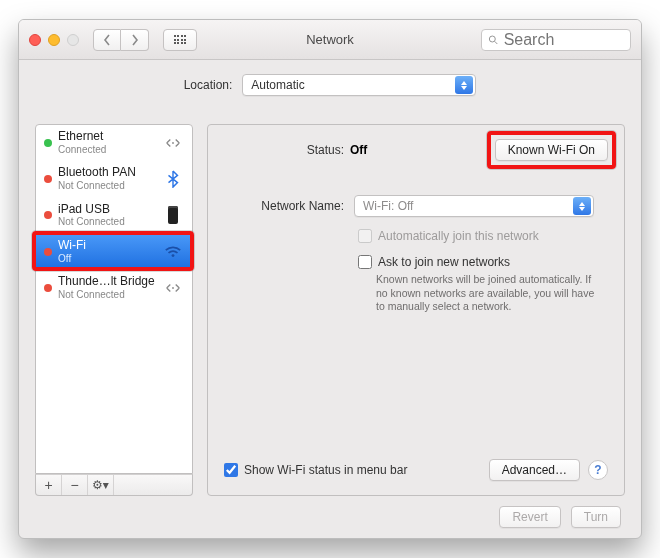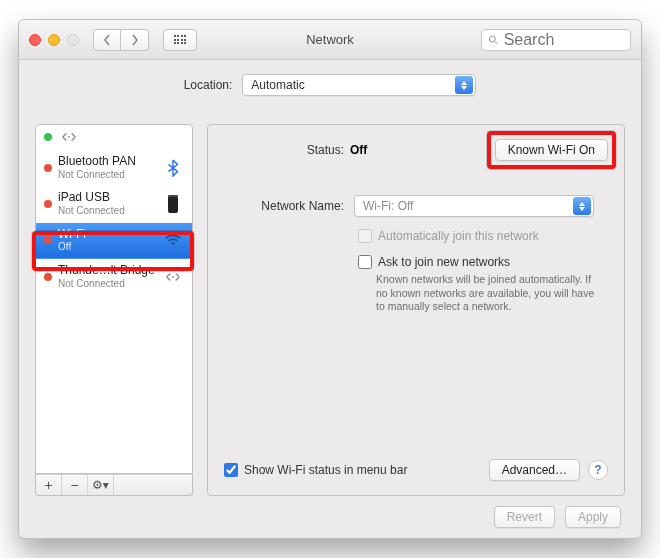--- a/index.html
+++ b/index.html
@@ -227,20 +227,24 @@
         <span class="stepper"></span>
       </div>
     </div>
 
     <div class="panes">
 
       <div class="sidebar-wrap" style="position:relative;">
         <div class="sidebar">
           <div class="sb-item">
             <span class="dot green"></span>
+            <div class="sb-text">
+              <span class="sb-name">Ethernet</span>
+              <span class="sb-sub">Connected</span>
+            </div>
             <span class="sb-icon sync-icon">
               <svg viewBox="0 0 20 14">
                   <path d="M3 7 L7 3 M3 7 L7 11 M17 7 L13 3 M17 7 L13 11" stroke="#8a8a8a" stroke-width="1.5" fill="none"></path>
                   <circle cx="10" cy="7" r="1" fill="#8a8a8a"></circle>
                 </svg>
             </span>
           </div>
           <div class="sb-item">
             <span class="dot red"></span>
             <div class="sb-text">
@@ -348,16 +352,16 @@
           <div style="display:flex; align-items:center; gap:8px;padding-left:38px;">
             <button class="mac-btn">Advanced…</button>
             <span class="help">?</span>
           </div>
         </div>
       </div>
     </div>
 
     <div class="footer-btns">
       <button class="mac-btn dim">Revert</button>
-      <button class="mac-btn dim">Apply</button>
+      <button class="mac-btn dim">Turn</button>
     </div>
   </div>
 </div>
 
 </body></html>

